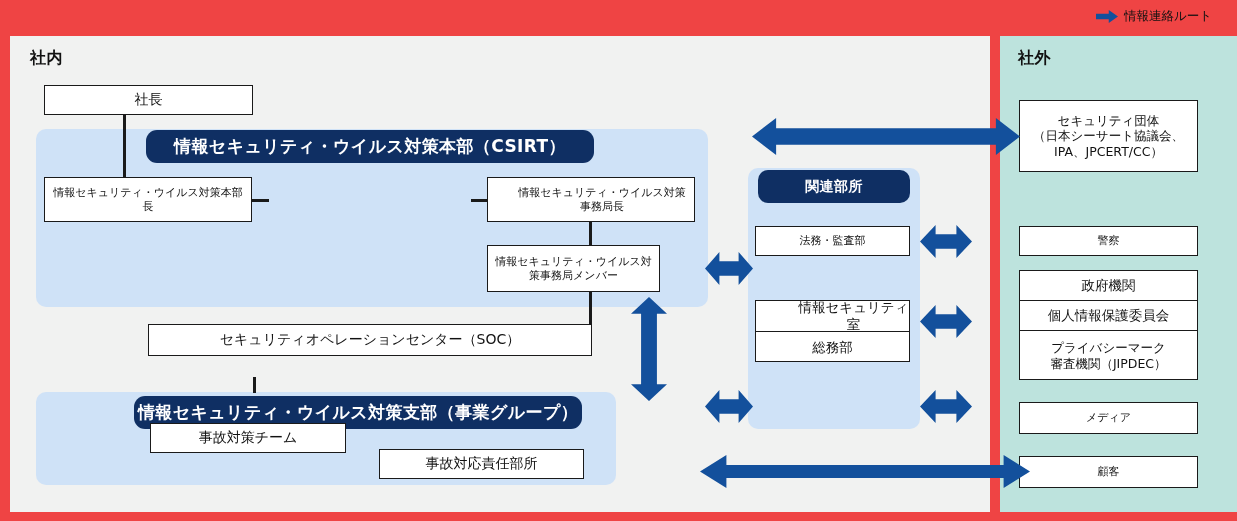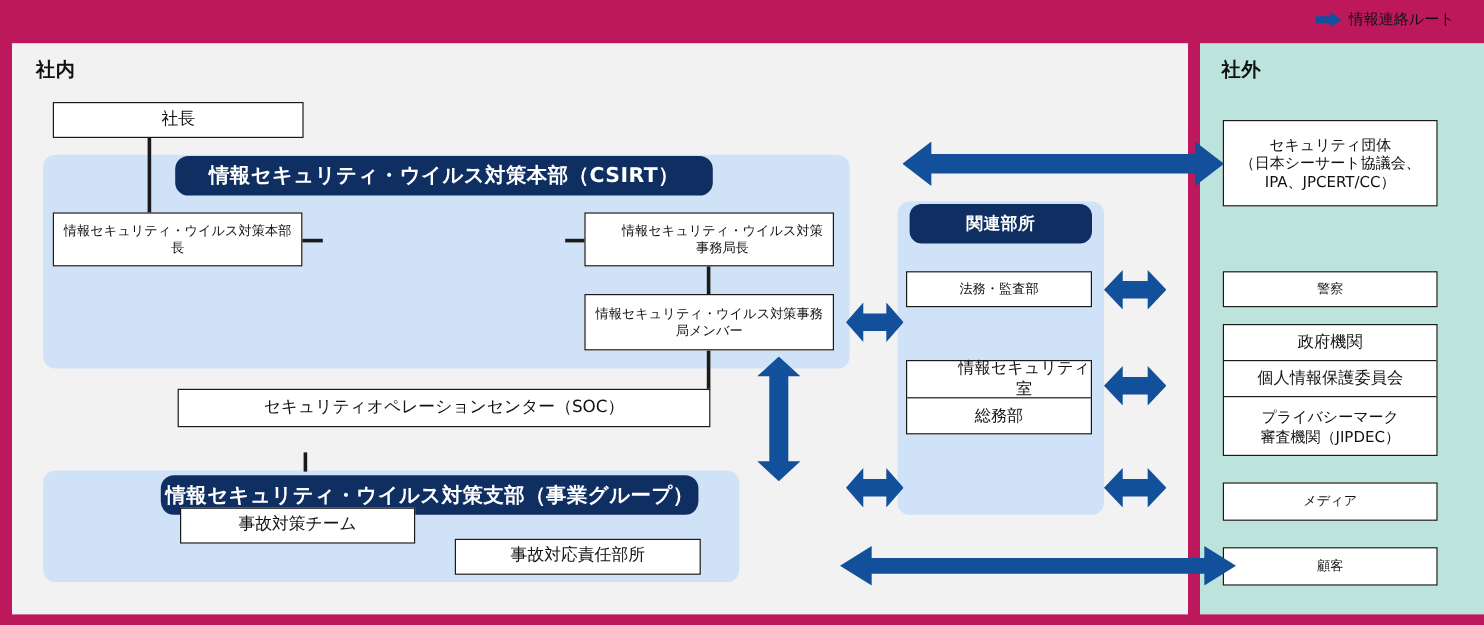--- a/index.html
+++ b/index.html
@@ -1,17 +1,17 @@
 <!DOCTYPE html>
 <html><head>
 <meta charset="utf-8">
 <style>
   html,body{margin:0;padding:0;background:#ffffff;}
   body{font-family:"DejaVu Sans","Liberation Sans",sans-serif;}
-  #stage{position:relative;width:1237px;height:521px;overflow:hidden;background:#be185d;}
+  #stage{position:relative;width:1237px;height:521px;overflow:hidden;background:#ef4444;}
 
   .abs{position:absolute;box-sizing:border-box;}
 
   
   .panel-internal{background:#f1f2f1;}
   .panel-external{background:#bde3dd;}
   .panel-sub{background:#cfe2f7;border-radius:10px;}
   .panel-mid{background:#cfe2f7;border-radius:10px;}
 
   .zone-label{font-size:16px;font-weight:bold;color:#111;letter-spacing:.5px;}
@@ -79,21 +79,21 @@
   <div class="abs vline" style="left:589px;top:292px;height:33px;"></div>
   <div class="abs vline" style="left:253px;top:377px;height:16px;"></div>
 
   <div class="abs wbox" style="left:44px;top:85px;width:209px;height:30px;">社長</div>
 
   <div class="abs navybar" style="left:146px;top:130px;width:448px;height:33px;">情報セキュリティ・ウイルス対策本部（CSIRT）</div>
 
   <div class="abs wbox sm" style="left:44px;top:177px;width:208px;height:45px;white-space:pre-line;">情報セキュリティ・ウイルス対策本部長</div>
   <div class="abs wbox sm" style="left:487px;top:177px;width:208px;height:45px;white-space:pre-line;padding-left:26px;">情報セキュリティ・ウイルス対策事務局長</div>
 
-  <div class="abs wbox sm" style="left:487px;top:245px;width:208px;height:47px;white-space:pre-line;">情報セキュリティ・ウイルス対策事務局メンバー</div>
+  <div class="abs wbox sm" style="left:487px;top:245px;width:173px;height:47px;white-space:pre-line;">情報セキュリティ・ウイルス対策事務局メンバー</div>
 
   <div class="abs wbox" style="left:148px;top:324px;width:444px;height:32px;">セキュリティオペレーションセンター（SOC）</div>
 
   <div class="abs navybar" style="left:134px;top:396px;width:448px;height:33px;">情報セキュリティ・ウイルス対策支部（事業グループ）</div>
   <div class="abs wbox" style="left:150px;top:423px;width:196px;height:30px;">事故対策チーム</div>
   <div class="abs wbox" style="left:379px;top:449px;width:205px;height:30px;">事故対応責任部所</div>
 
   <div class="abs navybar small" style="left:758px;top:170px;width:152px;height:33px;">関連部所</div>
   <div class="abs wbox sm" style="left:755px;top:226px;width:155px;height:30px;">法務・監査部</div>
 

